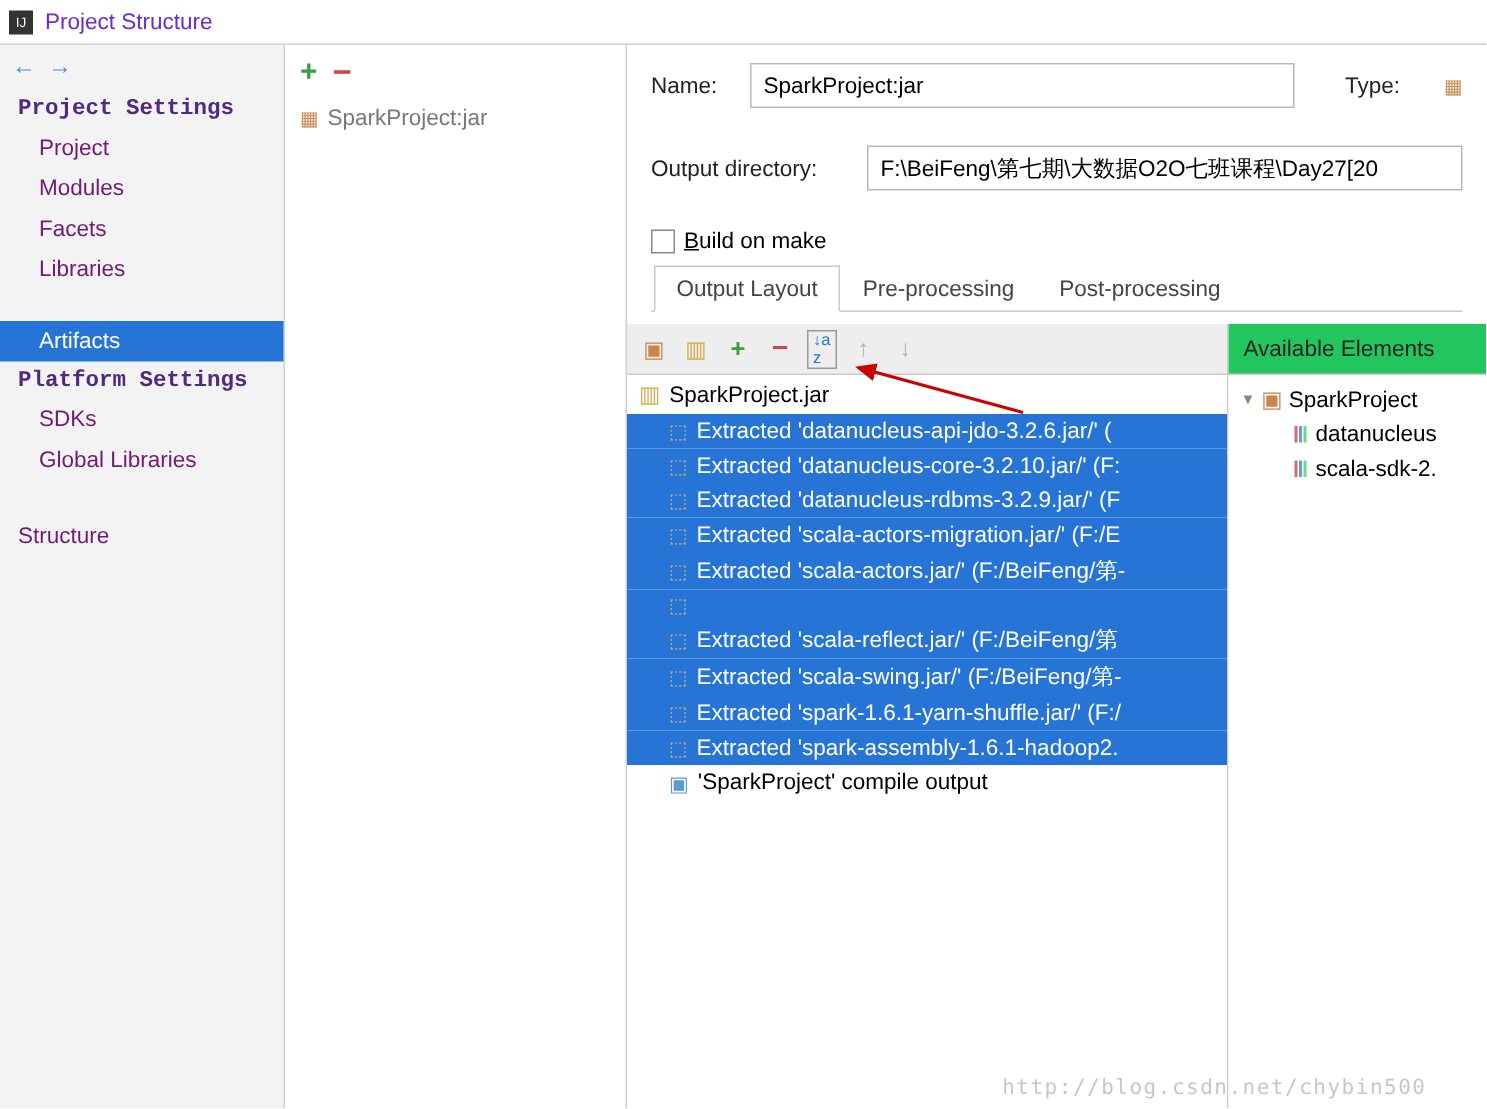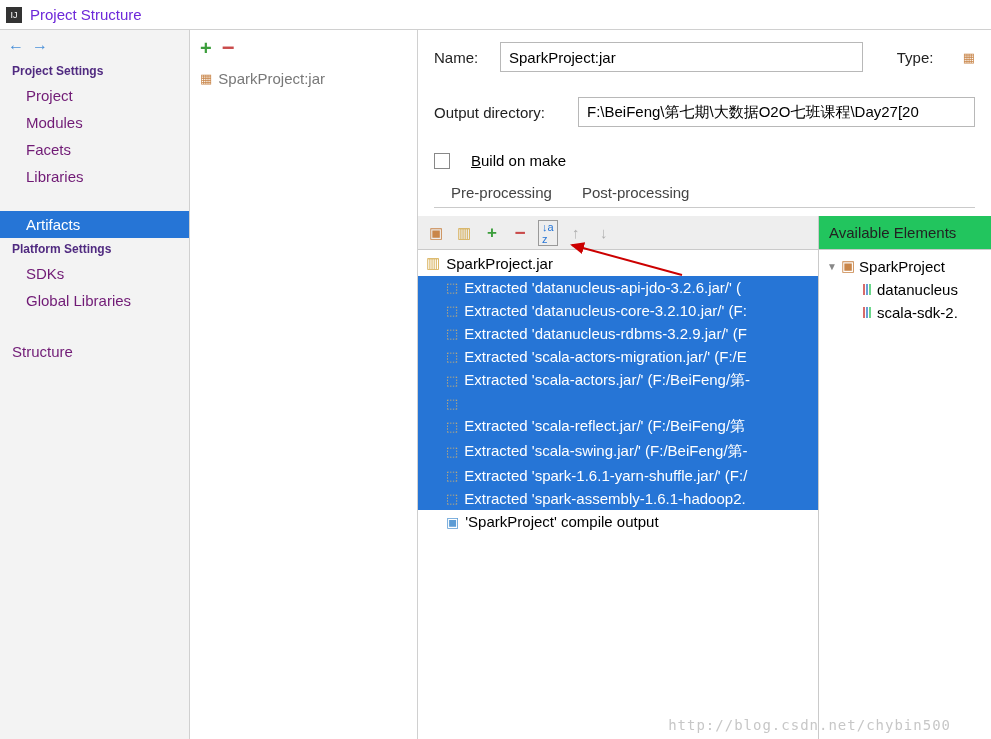--- a/index.html
+++ b/index.html
@@ -7,42 +7,42 @@
     
     .titlebar { height: 30px; display: flex; align-items: center; padding: 2px 6px; background: #fff; border-bottom: 1px solid #d0d0d0; }
     .titlebar-icon { width: 16px; height: 16px; background: #333; color: #fff; font-size: 9px; display: flex; align-items: center; justify-content: center; margin-right: 8px; }
     .titlebar-text { font-size: 15px; color: #6d28d9; }
     
     .content { display: flex; height: calc(100% - 30px); }
     
     .sidebar { width: 190px; background: #f3f3f3; border-right: 1px solid #d0d0d0; display: flex; flex-direction: column; }
     .sidebar-nav { display: flex; gap: 8px; padding: 6px 8px; }
     .nav-arrow { color: #4a90d9; font-size: 16px; cursor: pointer; }
-    .sidebar-section { padding: 4px 12px; font-weight: bold; color: #502a80; font-size: 12px; }
+    .sidebar-section { padding: 4px 12px; font-weight: bold; color: #502a80; font-size: 15px; font-family: Liberation Mono, monospace; }
     .sidebar-item { padding: 5px 12px 5px 26px; color: #701a75; cursor: pointer; }
     .sidebar-item.selected { background: #2675d6; color: #fff; margin-top: 21px; }
     
     .middle { width: 228px; border-right: 1px solid #d0d0d0; position: relative; }
     .middle-toolbar { height: 36px; display: flex; align-items: center; gap: 10px; padding: 6px 10px; }
     .plus-icon { color: #3c9e3c; font-size: 20px; font-weight: bold; cursor: pointer; }
     .minus-icon { color: #c94a4a; font-size: 22px; font-weight: bold; cursor: pointer; }
     .middle-item { padding: 4px 10px; display: flex; align-items: center; gap: 6px; cursor: pointer; }
     .gift-icon { color: #c9864a; font-size: 13px; }
     .middle-item-label { color: #787878; }
     
     .main { flex: 1; display: flex; flex-direction: column; padding: 0; overflow: hidden; }
     .form-area { padding: 12px 16px 8px 16px; }
     .form-row { display: flex; align-items: center; gap: 14px; margin-bottom: 25px; }
     .form-label { color: #222; min-width: 52px; }
     .form-label-wide { min-width: 130px; }
     .text-input { border: 1px solid #b8b8b8; padding: 4px 8px; font-size: 15px; height: 30px; }
     .name-input { width: 380px; }
     .dir-input { flex: 1; width: 385px; }
     .type-label { margin-left: 20px; }
-    .checkbox-row { display: flex; align-items: center; gap: 21px; margin: 4px 0 8px 0; }
+    .checkbox-row { display: flex; align-items: center; gap: 6px; margin: 4px 0 8px 0; }
     .checkbox { width: 16px; height: 16px; border: 1px solid #888; }
     
     .tabs { display: flex; border-bottom: 1px solid #cacaca; padding-left: 2px; }
     .tab { padding: 6px 14px; border: 1px solid transparent; border-bottom: none; cursor: pointer; color: #444; }
     .tab.active { background: #fff; border-color: #cacaca; border-bottom: 1px solid #fff; margin-bottom: -1px; }
     
     .layout-area { display: flex; flex: 1; overflow: hidden; }
     .output-panel { flex: 1; border-right: 1px solid #cacaca; display: flex; flex-direction: column; }
     .output-toolbar { height: 34px; background: #eeeeee; border-bottom: 1px solid #cacaca; display: flex; align-items: center; gap: 8px; padding: 0 8px; }
     .tb-icon { width: 20px; text-align: center; cursor: pointer; font-size: 15px; }
@@ -119,20 +119,21 @@
       </div>
       <div class="form-row">
         <span class="form-label form-label-wide">Output directory:</span>
         <input type="text" class="text-input dir-input" value="F:\BeiFeng\第七期\大数据O2O七班课程\Day27[20" style="">
       </div>
       <div class="checkbox-row">
         <div class="checkbox"></div>
         <span><u>B</u>uild on make</span>
       </div>
       <div class="tabs">
+        <div class="tab active">Output Layout</div>
         <div class="tab">Pre-processing</div>
         <div class="tab">Post-processing</div>
       </div>
     </div>
 
     <div class="layout-area">
       <div class="output-panel">
         <div class="output-toolbar">
           <span class="tb-icon" style="color:#c9864a">▣</span>
           <span class="tb-icon" style="color:#d4a847">▥</span>

